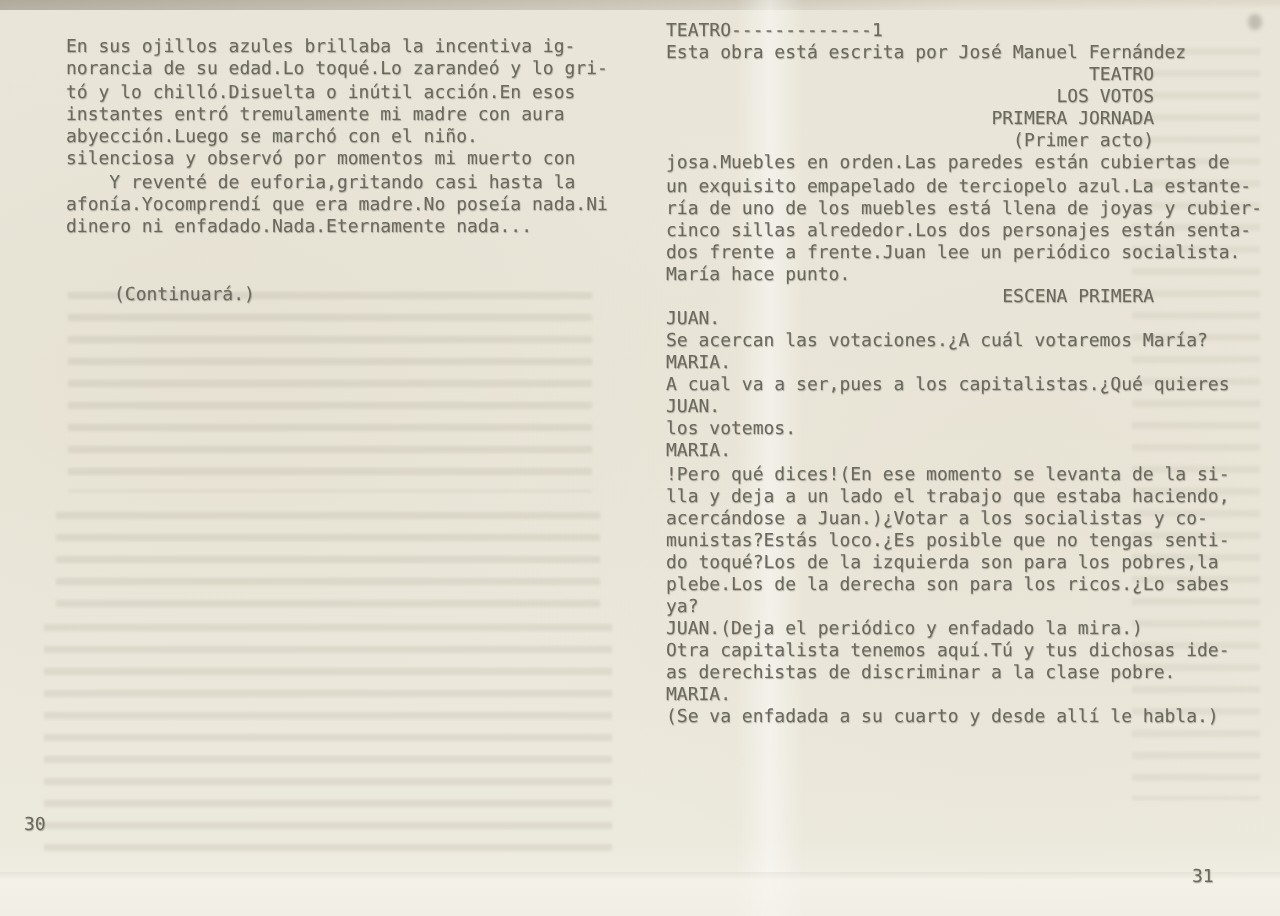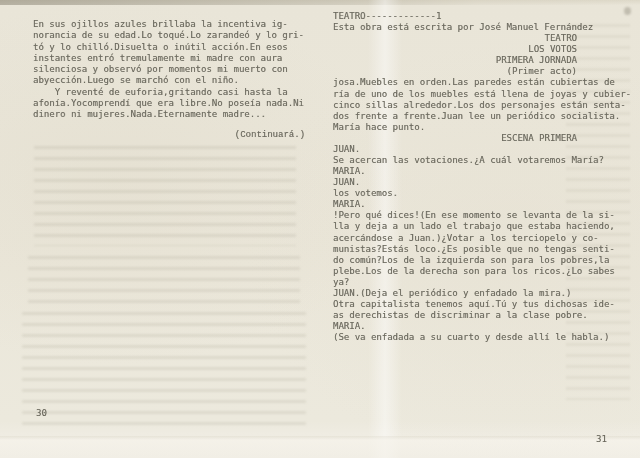--- a/index.html
+++ b/index.html
@@ -14,21 +14,21 @@
   .page{position:absolute;}
   .line{
     white-space:pre;
     font-size:9px;
     color:#6b695e;
     text-shadow:0.3px 0.3px 0.5px rgba(100,98,86,0.45);
   }
   .left .line{line-height:11.3px;}
   .right .line{line-height:11.08px;}
   .center{text-align:right;padding-right:48px;}
-  .continuation{margin-top:9px;text-align:right;padding-left:24px;font-family:Liberation Mono, monospace;}
+  .continuation{margin-top:22px;text-align:left;padding-left:24px;}
   .page-number{
     position:absolute;font-size:9px;color:#6b695e;
     text-shadow:0.3px 0.3px 0.5px rgba(100,98,86,0.45);
   }
   
   .ghost{
     position:absolute;
     background:repeating-linear-gradient(180deg,
       rgba(150,145,127,0.30) 0px, rgba(150,145,127,0.30) 3.5px,
       rgba(0,0,0,0) 3.5px, rgba(0,0,0,0) 11px);
@@ -64,53 +64,55 @@
 <div class="ghost soft" style="left:34px;  top:146px; width:262px; height:100px;"></div>
 <div class="ghost soft" style="left:28px;  top:256px; width:272px; height:48px;"></div>
 <div class="ghost soft" style="left:22px;  top:312px; width:284px; height:118px;"></div>
 <div class="ghost softer" style="left:566px; top:24px;  width:64px;  height:376px;"></div>
 
 <div class="page left" style="left:33px; top:19px; width:272px;">
   <div class="line">En sus ojillos azules brillaba la incentiva ig-</div>
   <div class="line">norancia de su edad.Lo toqué.Lo zarandeó y lo gri-</div>
   <div class="line">tó y lo chilló.Disuelta o inútil acción.En esos</div>
   <div class="line">instantes entró tremulamente mi madre con aura</div>
+  <div class="line">abyección.Luego se marchó con el niño.</div>
   <div class="line">silenciosa y observó por momentos mi muerto con</div>
-  <div class="line">abyección.Luego se marchó con el niño.</div>
   <div class="line">    Y reventé de euforia,gritando casi hasta la</div>
-  <div class="line">afonía.Yocomprendí que era libre.No poseía nada.Ni</div>
-  <div class="line">dinero ni mujeres.Nada.Eternamente madre...</div>
+  <div class="line">afonía.Yocomprendí que era madre.No poseía nada.Ni</div>
+  <div class="line">dinero ni enfadado.Nada.Eternamente nada...</div>
   <div class="line continuation">(Continuará.)</div>
 </div>
-<div class="page-number" style="left:36px; top:408px;text-align:right;">30</div>
+<div class="page-number" style="left:12px; top:408px;text-align:right;">30</div>
 
 <div class="page right" style="left:333px; top:11px; width:292px;">
   <div class="line">TEATRO-------------1</div>
   <div class="line">Esta obra está escrita por José Manuel Fernández</div>
   <div class="line center">TEATRO</div>
   <div class="line center">LOS VOTOS</div>
   <div class="line center">PRIMERA JORNADA</div>
   <div class="line center">(Primer acto)</div>
   <div class="line">josa.Muebles en orden.Las paredes están cubiertas de</div>
+  <div class="line">un exquisito empapelado de terciopelo azul.La estante-</div>
   <div class="line">ría de uno de los muebles está llena de joyas y cubier-</div>
   <div class="line">cinco sillas alrededor.Los dos personajes están senta-</div>
   <div class="line">dos frente a frente.Juan lee un periódico socialista.</div>
   <div class="line">María hace punto.</div>
   <div class="line center">ESCENA PRIMERA</div>
   <div class="line">JUAN.</div>
   <div class="line">Se acercan las votaciones.¿A cuál votaremos María?</div>
   <div class="line">MARIA.</div>
+  <div class="line">A cual va a ser,pues a los capitalistas.¿Qué quieres</div>
   <div class="line">JUAN.</div>
   <div class="line">los votemos.</div>
   <div class="line">MARIA.</div>
   <div class="line">!Pero qué dices!(En ese momento se levanta de la si-</div>
   <div class="line">lla y deja a un lado el trabajo que estaba haciendo,</div>
-  <div class="line">acercándose a Juan.)¿Votar a los terciopelo y co-</div>
+  <div class="line">acercándose a Juan.)¿Votar a los socialistas y co-</div>
   <div class="line">munistas?Estás loco.¿Es posible que no tengas senti-</div>
-  <div class="line">do común?Los de la izquierda son para los pobres,la</div>
+  <div class="line">do toqué?Los de la izquierda son para los pobres,la</div>
   <div class="line">plebe.Los de la derecha son para los ricos.¿Lo sabes</div>
   <div class="line">ya?</div>
   <div class="line">JUAN.(Deja el periódico y enfadado la mira.)</div>
   <div class="line">Otra capitalista tenemos aquí.Tú y tus dichosas ide-</div>
   <div class="line">as derechistas de discriminar a la clase pobre.</div>
   <div class="line">MARIA.</div>
   <div class="line">(Se va enfadada a su cuarto y desde allí le habla.)</div>
 </div>
 <div class="page-number" style="left:596px; top:434px;">31</div>
 

